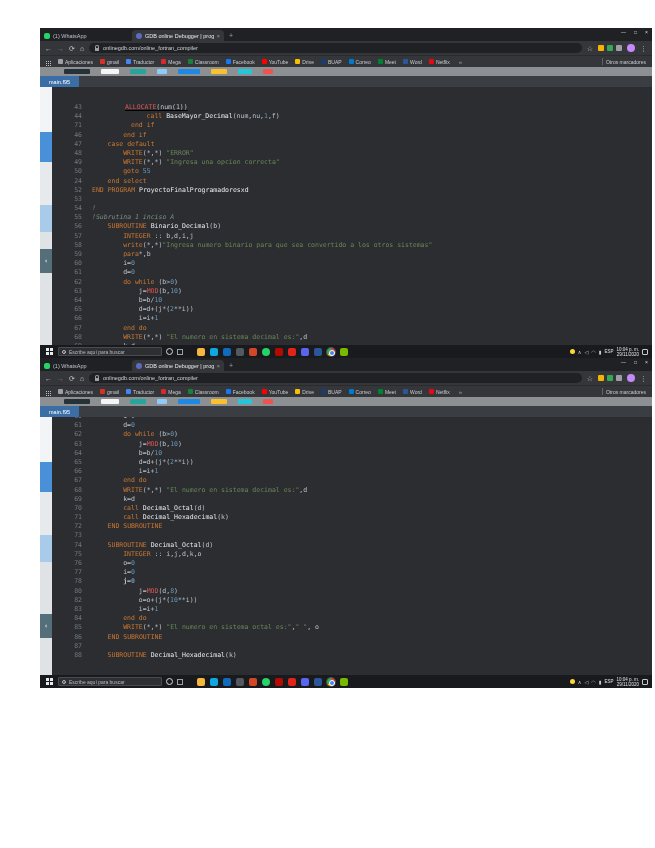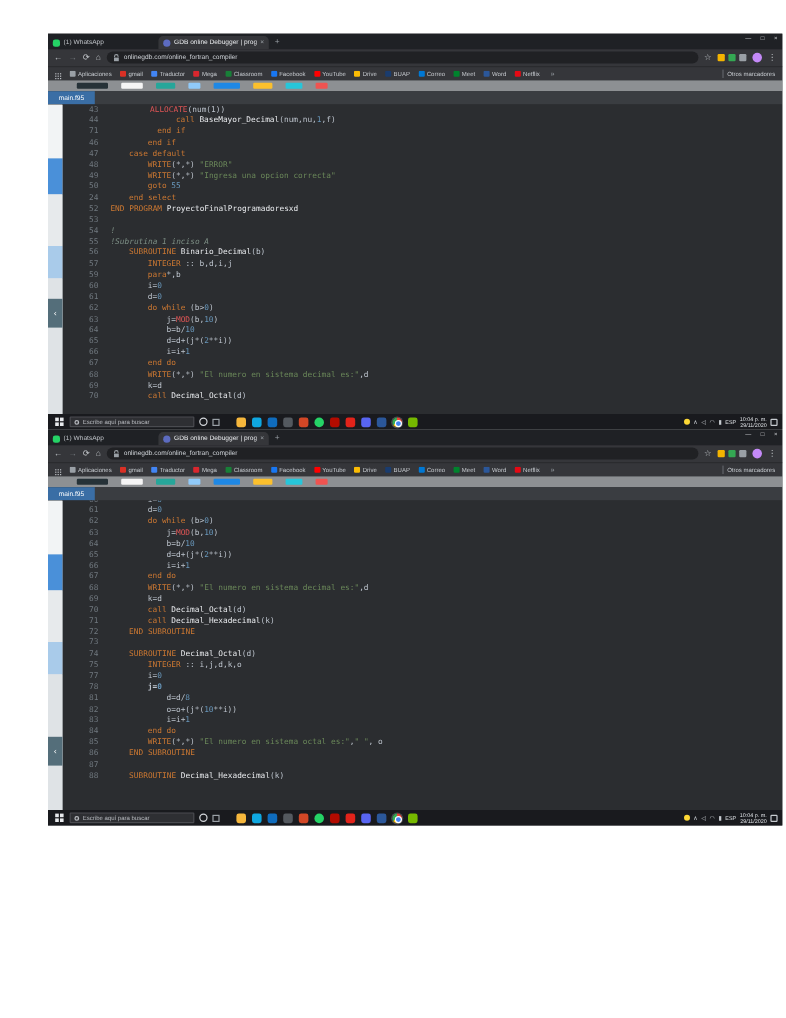--- a/index.html
+++ b/index.html
@@ -203,36 +203,37 @@
 
     <div class="editor">
       <div class="strip">
         <div class="seg" style="top: 0px; height: 45px; background: rgb(242, 244, 245);"></div>
         <div class="seg" style="top: 45px; height: 30px; background: rgb(74, 144, 217);"></div>
         <div class="seg" style="top: 75px; height: 43px; background: rgb(231, 234, 236);"></div>
         <div class="seg" style="top: 118px; height: 27px; background: rgb(169, 203, 234);"></div>
         <div class="seg" style="top: 145px; height: 113px; background: rgb(223, 227, 230);"></div>
       </div>
       <div class="chev" style="top: 162px;">‹</div>
-      <div class="codewrap" style="margin-top: 0px;">
-        <div class="cl"><span class="ln">43</span><span class="lc" style="padding-left: 43px;"><span class="tk-f">ALLOCATE</span><span class="tk-p">(num(1))</span></span></div>
+      <div class="codewrap" style="margin-top: 16px;">
+        <div class="cl"><span class="ln">43</span><span class="lc" style="padding-left: 43px; text-decoration: underline;"><span class="tk-f">ALLOCATE</span><span class="tk-p">(num(1))</span></span></div>
         <div class="cl"><span class="ln">44</span><span class="lc" style="padding-left: 64.6px;"><span class="tk-k">call</span><span class="tk-p"> </span><span class="tk-w">BaseMayor_Decimal</span><span class="tk-p">(num,nu,</span><span class="tk-n">1</span><span class="tk-p">,f)</span></span></div>
         <div class="cl"><span class="ln">71</span><span class="lc" style="padding-left: 49px;"><span class="tk-k">end if</span></span></div>
         <div class="cl"><span class="ln">46</span><span class="lc" style="padding-left: 41.2px;"><span class="tk-k">end if</span></span></div>
         <div class="cl"><span class="ln">47</span><span class="lc" style="padding-left: 25.6px;"><span class="tk-k">case default</span></span></div>
         <div class="cl"><span class="ln">48</span><span class="lc" style="padding-left: 41.2px;"><span class="tk-k">WRITE</span><span class="tk-p">(*,*) </span><span class="tk-s">"ERROR"</span></span></div>
         <div class="cl"><span class="ln">49</span><span class="lc" style="padding-left: 41.2px;"><span class="tk-k">WRITE</span><span class="tk-p">(*,*) </span><span class="tk-s">"Ingresa una opcion correcta"</span></span></div>
         <div class="cl"><span class="ln">50</span><span class="lc" style="padding-left: 41.2px;"><span class="tk-k">goto</span><span class="tk-p"> </span><span class="tk-n">55</span></span></div>
         <div class="cl"><span class="ln">24</span><span class="lc" style="padding-left: 25.6px;"><span class="tk-k">end select</span></span></div>
         <div class="cl"><span class="ln">52</span><span class="lc" style="padding-left: 10px;"><span class="tk-k">END PROGRAM</span><span class="tk-p"> </span><span class="tk-w">ProyectoFinalProgramadoresxd</span></span></div>
         <div class="cl"><span class="ln">53</span><span class="lc" style="padding-left: 10px;"></span></div>
         <div class="cl"><span class="ln">54</span><span class="lc" style="padding-left: 10px;"><span class="tk-c">!</span></span></div>
         <div class="cl"><span class="ln">55</span><span class="lc" style="padding-left: 10px;"><span class="tk-c">!Subrutina 1 inciso A</span></span></div>
         <div class="cl"><span class="ln">56</span><span class="lc" style="padding-left: 25.6px;"><span class="tk-k">SUBROUTINE</span><span class="tk-p"> </span><span class="tk-w">Binario_Decimal</span><span class="tk-p">(b)</span></span></div>
         <div class="cl"><span class="ln">57</span><span class="lc" style="padding-left: 41.2px;"><span class="tk-k">INTEGER</span><span class="tk-p"> :: b,d,i,j</span></span></div>
+        <div class="cl"><span class="ln">58</span><span class="lc" style="padding-left: 41.2px;"><span class="tk-k">write</span><span class="tk-p">(*,*)</span><span class="tk-s">"Ingresa numero binario para que sea convertido a los otros sistemas"</span></span></div>
         <div class="cl"><span class="ln">59</span><span class="lc" style="padding-left: 41.2px;"><span class="tk-k">para</span><span class="tk-p">*,b</span></span></div>
         <div class="cl"><span class="ln">60</span><span class="lc" style="padding-left: 41.2px;"><span class="tk-p">i=</span><span class="tk-n">0</span></span></div>
         <div class="cl"><span class="ln">61</span><span class="lc" style="padding-left: 41.2px;"><span class="tk-p">d=</span><span class="tk-n">0</span></span></div>
         <div class="cl"><span class="ln">62</span><span class="lc" style="padding-left: 41.2px;"><span class="tk-k">do while</span><span class="tk-p"> (b&gt;</span><span class="tk-n">0</span><span class="tk-p">)</span></span></div>
         <div class="cl"><span class="ln">63</span><span class="lc" style="padding-left: 56.8px;"><span class="tk-p">j=</span><span class="tk-f">MOD</span><span class="tk-p">(b,</span><span class="tk-n">10</span><span class="tk-p">)</span></span></div>
         <div class="cl"><span class="ln">64</span><span class="lc" style="padding-left: 56.8px;"><span class="tk-p">b=b/</span><span class="tk-n">10</span></span></div>
         <div class="cl"><span class="ln">65</span><span class="lc" style="padding-left: 56.8px;"><span class="tk-p">d=d+(j*(</span><span class="tk-n">2</span><span class="tk-p">**i))</span></span></div>
         <div class="cl"><span class="ln">66</span><span class="lc" style="padding-left: 56.8px;"><span class="tk-p">i=i+</span><span class="tk-n">1</span></span></div>
         <div class="cl"><span class="ln">67</span><span class="lc" style="padding-left: 41.2px;"><span class="tk-k">end do</span></span></div>
         <div class="cl"><span class="ln">68</span><span class="lc" style="padding-left: 41.2px;"><span class="tk-k">WRITE</span><span class="tk-p">(*,*) </span><span class="tk-s">"El numero en sistema decimal es:"</span><span class="tk-p">,d</span></span></div>
@@ -419,23 +420,24 @@
         <div class="cl"><span class="ln">66</span><span class="lc" style="padding-left: 56.8px;"><span class="tk-p">i=i+</span><span class="tk-n">1</span></span></div>
         <div class="cl"><span class="ln">67</span><span class="lc" style="padding-left: 41.2px;"><span class="tk-k">end do</span></span></div>
         <div class="cl"><span class="ln">68</span><span class="lc" style="padding-left: 41.2px;"><span class="tk-k">WRITE</span><span class="tk-p">(*,*) </span><span class="tk-s">"El numero en sistema decimal es:"</span><span class="tk-p">,d</span></span></div>
         <div class="cl"><span class="ln">69</span><span class="lc" style="padding-left: 41.2px;"><span class="tk-p">k=d</span></span></div>
         <div class="cl"><span class="ln">70</span><span class="lc" style="padding-left: 41.2px;"><span class="tk-k">call</span><span class="tk-p"> </span><span class="tk-w">Decimal_Octal</span><span class="tk-p">(d)</span></span></div>
         <div class="cl"><span class="ln">71</span><span class="lc" style="padding-left: 41.2px;"><span class="tk-k">call</span><span class="tk-p"> </span><span class="tk-w">Decimal_Hexadecimal</span><span class="tk-p">(k)</span></span></div>
         <div class="cl"><span class="ln">72</span><span class="lc" style="padding-left: 25.6px;"><span class="tk-k">END SUBROUTINE</span></span></div>
         <div class="cl"><span class="ln">73</span><span class="lc" style="padding-left: 10px;"></span></div>
         <div class="cl"><span class="ln">74</span><span class="lc" style="padding-left: 25.6px;"><span class="tk-k">SUBROUTINE</span><span class="tk-p"> </span><span class="tk-w">Decimal_Octal</span><span class="tk-p">(d)</span></span></div>
         <div class="cl"><span class="ln">75</span><span class="lc" style="padding-left: 41.2px;"><span class="tk-k">INTEGER</span><span class="tk-p"> :: i,j,d,k,o</span></span></div>
+        <div class="cl"><span class="ln">76</span><span class="lc" style="padding-left: 41.2px;"><span class="tk-p">o=</span><span class="tk-n">0</span></span></div>
         <div class="cl"><span class="ln">77</span><span class="lc" style="padding-left: 41.2px;"><span class="tk-p">i=</span><span class="tk-n">0</span></span></div>
         <div class="cl"><span class="ln">78</span><span class="lc" style="padding-left: 41.2px; font-weight: bold;"><span class="tk-p">j=</span><span class="tk-n">0</span></span></div>
-        <div class="cl"><span class="ln">81</span><span class="lc" style="padding-left: 56.8px;"><span class="tk-p">d=d/</span><span class="tk-n">8</span></span></div>
+        <div class="cl"><span class="ln">80</span><span class="lc" style="padding-left: 56.8px;"><span class="tk-p">j=</span><span class="tk-f">MOD</span><span class="tk-p">(d,</span><span class="tk-n">8</span><span class="tk-p">)</span></span></div>
         <div class="cl"><span class="ln">82</span><span class="lc" style="padding-left: 56.8px;"><span class="tk-p">o=o+(j*(</span><span class="tk-n">10</span><span class="tk-p">**i))</span></span></div>
         <div class="cl"><span class="ln">83</span><span class="lc" style="padding-left: 56.8px;"><span class="tk-p">i=i+</span><span class="tk-n">1</span></span></div>
         <div class="cl"><span class="ln">84</span><span class="lc" style="padding-left: 41.2px;"><span class="tk-k">end do</span></span></div>
         <div class="cl"><span class="ln">85</span><span class="lc" style="padding-left: 41.2px;"><span class="tk-k">WRITE</span><span class="tk-p">(*,*) </span><span class="tk-s">"El numero en sistema octal es:"</span><span class="tk-p">,</span><span class="tk-s">" "</span><span class="tk-p">, o</span></span></div>
         <div class="cl"><span class="ln">86</span><span class="lc" style="padding-left: 25.6px;"><span class="tk-k">END SUBROUTINE</span></span></div>
         <div class="cl"><span class="ln">87</span><span class="lc" style="padding-left: 10px;"></span></div>
         <div class="cl"><span class="ln">88</span><span class="lc" style="padding-left: 25.6px;"><span class="tk-k">SUBROUTINE</span><span class="tk-p"> </span><span class="tk-w">Decimal_Hexadecimal</span><span class="tk-p">(k)</span></span></div>
       </div>
     </div>
 

